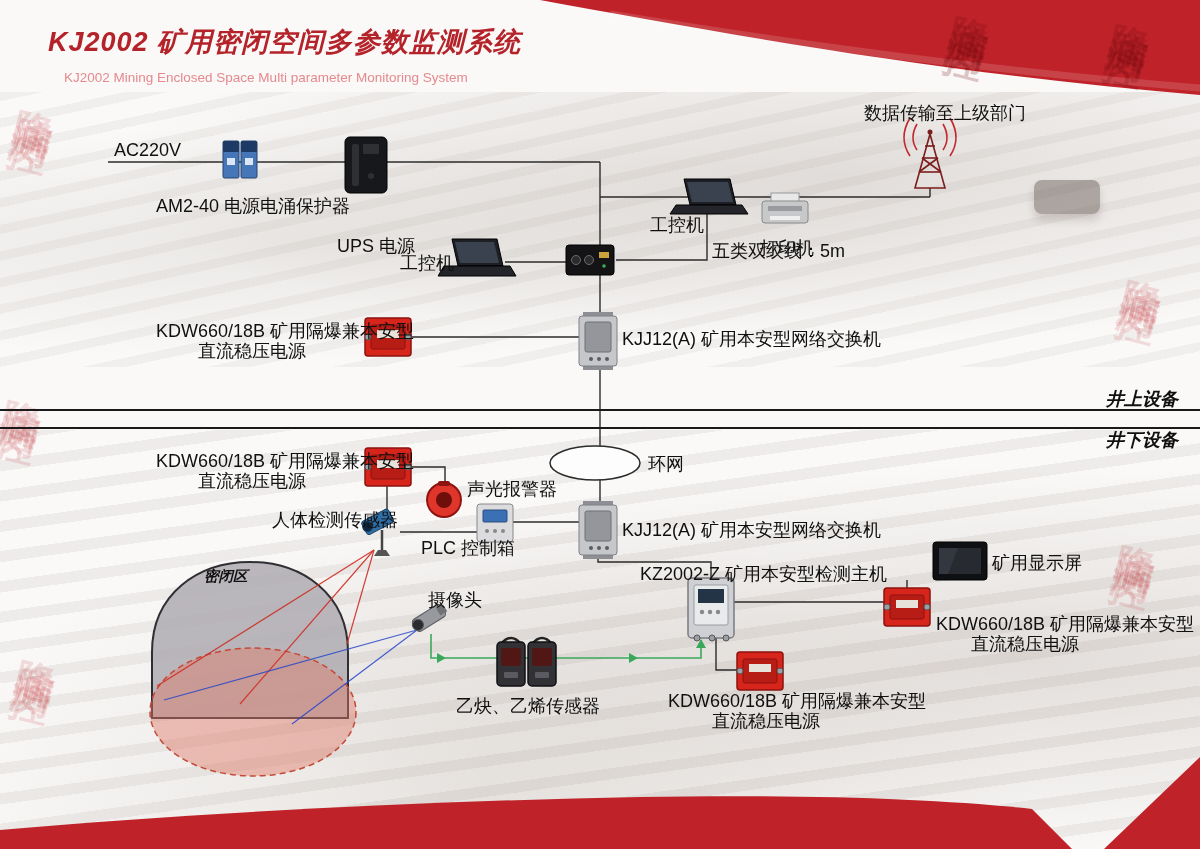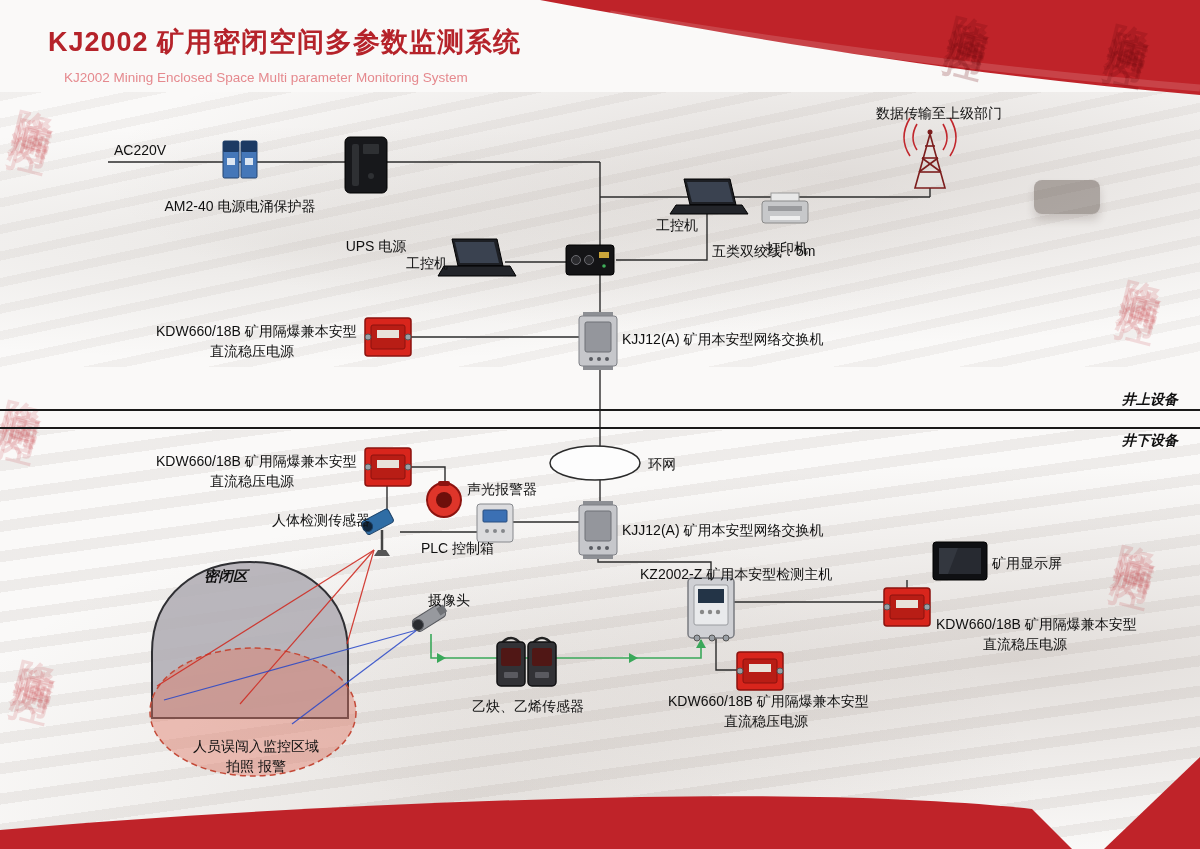--- a/index.html
+++ b/index.html
@@ -27,25 +27,25 @@
   .diagram{z-index:20;}
 
   
   .wm{position:absolute;writing-mode:vertical-rl;text-orientation:upright;font-weight:700;
       font-size:40px;letter-spacing:8px;color:rgba(190,35,41,0.14);transform:rotate(14deg);
       z-index:8;user-select:none;white-space:nowrap;}
   .wm.dark{color:rgba(110,10,12,0.22);}
 
   
   .title{position:absolute;left:48px;top:24px;font-size:27px;font-weight:700;color:#b5232a;
-         letter-spacing:1px;z-index:30;white-space:nowrap;}
+         letter-spacing:1px;z-index:30;white-space:nowrap;font-style:italic;}
   .subtitle{position:absolute;left:64px;top:70px;font-size:13.5px;color:#e5898e;z-index:30;white-space:nowrap;}
 
   
-  .lbl{position:absolute;font-size:14px;color:#101010;white-space:nowrap;z-index:40;line-height:16px;}
+  .lbl{position:absolute;font-size:18px;color:#101010;white-space:nowrap;z-index:40;line-height:16px;}
   .center{text-align:center;}
   .right{text-align:right;}
   .bold{font-weight:700;font-style:italic;}
   .block span{display:block;line-height:20px;white-space:nowrap;}
 </style>
 </head>
 <body>
 
 <div class="canvas">
 
@@ -297,18 +297,14 @@
   </div>
   <div class="lbl center block" style="left:668px;top:691px;width:196px;">
     <span>KDW660/18B 矿用隔爆兼本安型</span>
     <span>直流稳压电源</span>
   </div>
 
   <div class="lbl" style="left:428px;top:592px;">摄像头</div>
   <div class="lbl center" style="left:456px;top:698px;width:144px;">乙炔、乙烯传感器</div>
   <div class="lbl bold" style="left:204px;top:568px;font-size:14.5px;">密闭区</div>
 
-  <div class="lbl center block" style="left:165px;top:736px;width:182px;">
-    <span>人员误闯入监控区域</span>
-    <span>拍照 报警</span>
-  </div>
 
 </div>
 
 </body></html>

